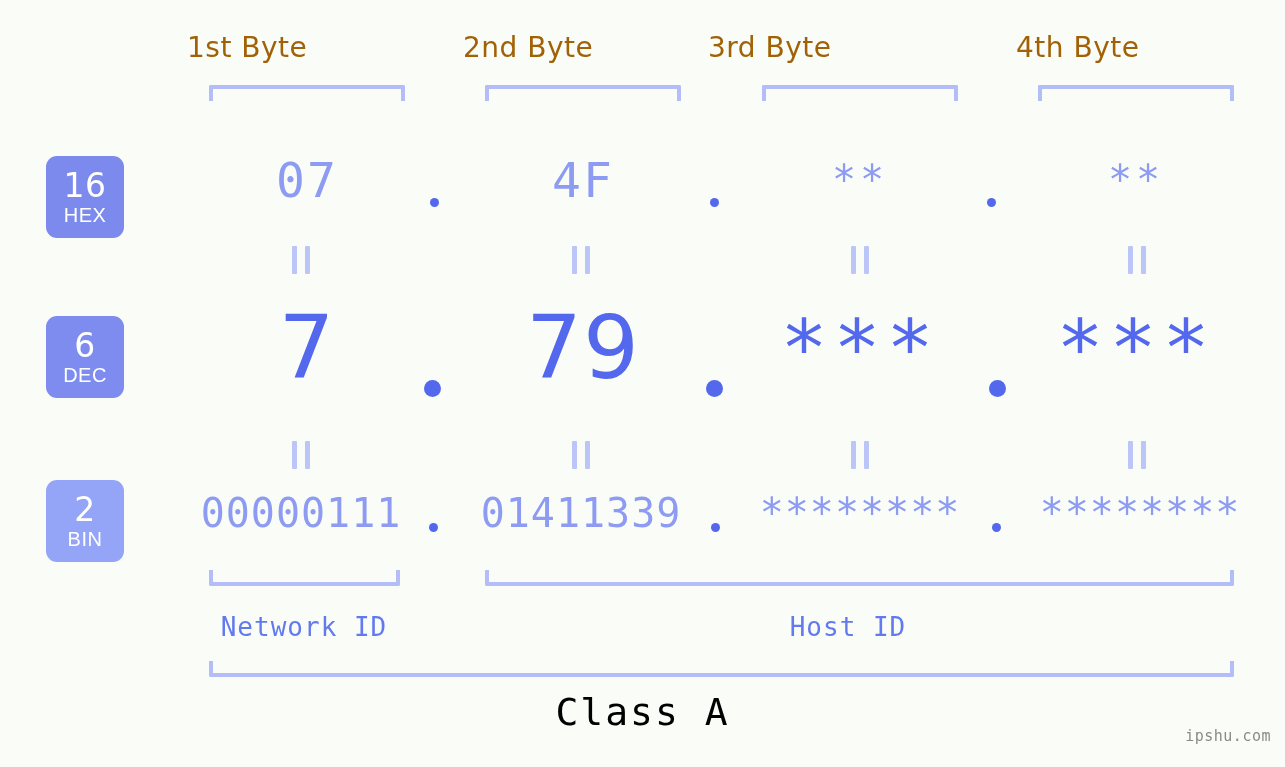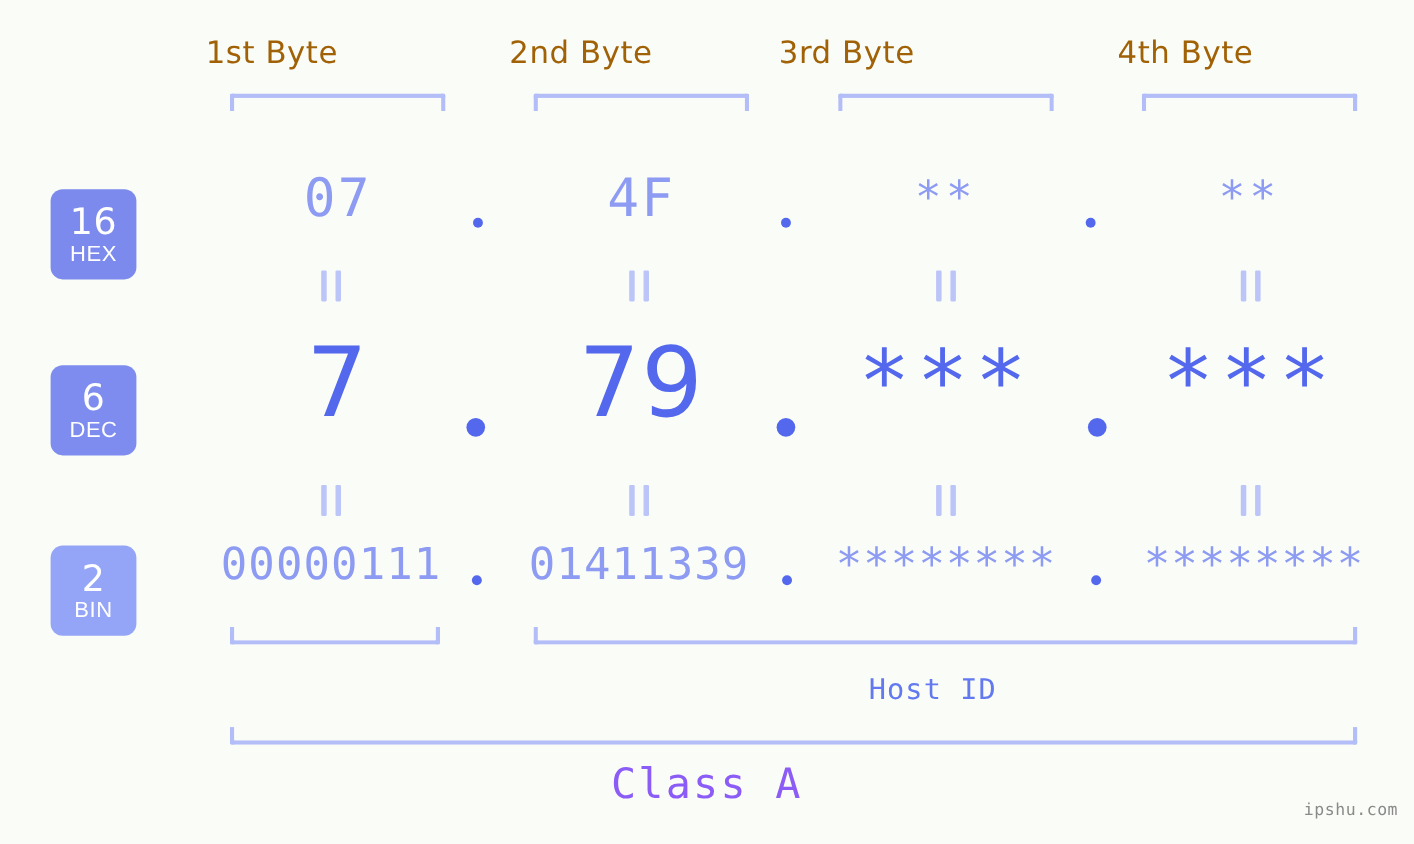--- a/index.html
+++ b/index.html
@@ -64,21 +64,20 @@
     left: 46px;
     width: 78px;
     height: 82px;
     border-radius: 11px;
     color: #ffffff;
     display: flex;
     flex-direction: column;
     align-items: center;
     justify-content: center;
     box-sizing: border-box;
-    margin-top: 16px;
   }
   .base-badge .num {
     font-size: 33px;
     line-height: 33px;
     font-family: "DejaVu Sans", sans-serif;
     font-weight: 400;
     letter-spacing: 0.5px;
   }
   .base-badge .name {
     font-size: 20px;
@@ -182,21 +181,21 @@
 
   
   #class-label {
     position: absolute;
     top: 690px;
     left: 0;
     width: 1285px;
     text-align: center;
     font-family: "DejaVu Sans Mono", monospace;
     font-size: 38px;
-    color: #8b5cf6;
+    color: #000000;
     letter-spacing: 2px;
   }
 
   
   #watermark {
     position: absolute;
     right: 14px;
     bottom: 22px;
     font-family: "DejaVu Sans Mono", monospace;
     font-size: 15px;
@@ -292,20 +291,21 @@
     <div class="cell stars" style="left:740px;">********</div>
     <div class="cell stars" style="left:1020px;">********</div>
     <div class="dot dot-bin" style="left:429px;"></div>
     <div class="dot dot-bin" style="left:711px;"></div>
     <div class="dot dot-bin" style="left:992px;"></div>
   </div>
 
   <div class="bottom-bracket" style="left:209px; top:570px; width:191px;"></div>
   <div class="bottom-bracket" style="left:485px; top:570px; width:749px;"></div>
 
+  <div class="id-label" style="left:184px; width:240px;">Network ID</div>
   <div class="id-label" style="left:728px; width:240px;">Host ID</div>
 
   <div class="bottom-bracket" style="left:209px; top:661px; width:1025px;"></div>
   <div id="class-label">Class A</div>
 
   <div id="watermark">ipshu.com</div>
 
 </div>
 
 </body></html>

